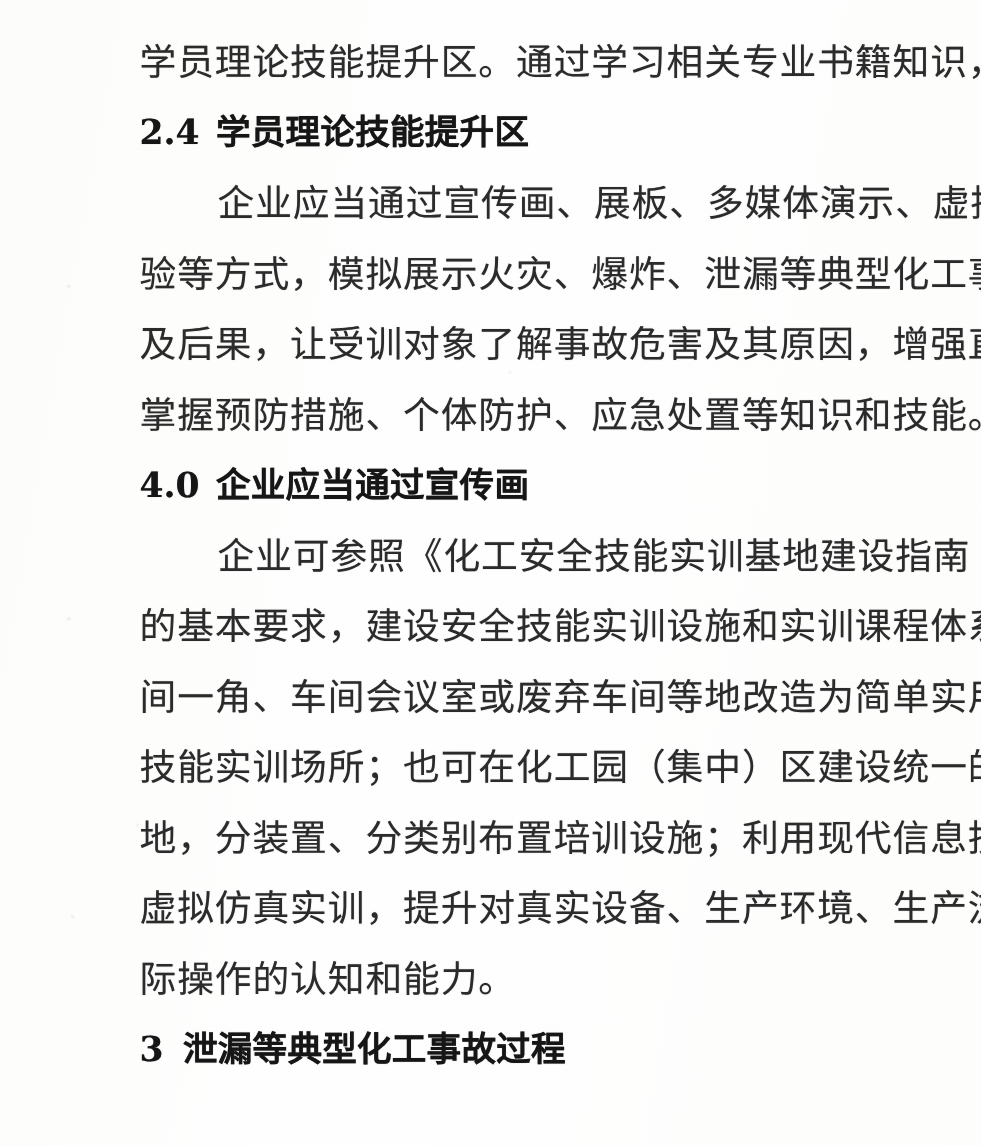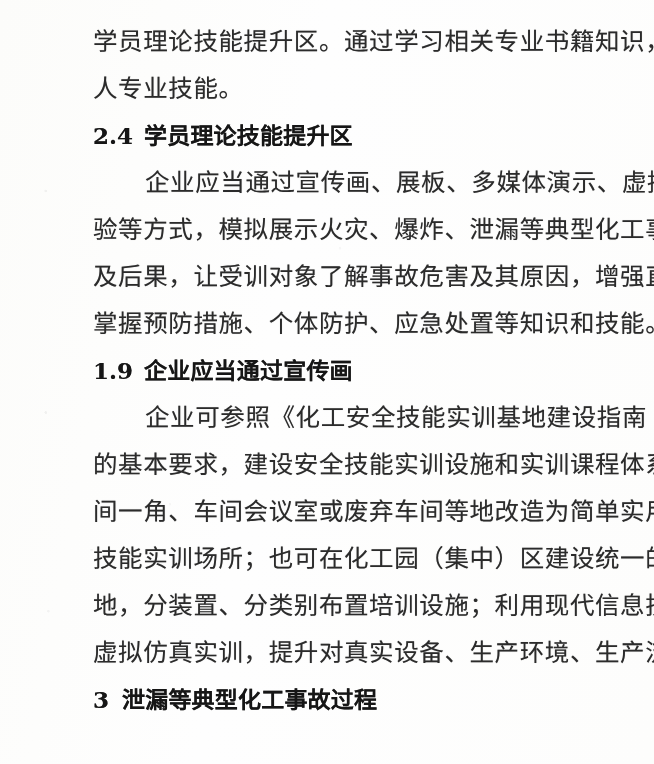--- a/index.html
+++ b/index.html
@@ -77,28 +77,28 @@
   .heading.level1 .num {
     margin-right: 13px;
   }
 </style>
 </head>
 <body>
 
 <div class="page">
   <div class="textblock" id="textblock">
       <div class="line">学员理论技能提升区。通过学习相关专业书籍知识，提升个</div>
-      <div class="line">人专业技能。</div>
       <div class="heading level2"><span class="num">2.4</span><span>学员理论技能提升区</span></div>
       <div class="line indent">企业应当通过宣传画、展板、多媒体演示、虚拟现实体</div>
       <div class="line">验等方式，模拟展示火灾、爆炸、泄漏等典型化工事故过程</div>
       <div class="line">及后果，让受训对象了解事故危害及其原因，增强直观感受，</div>
       <div class="line">掌握预防措施、个体防护、应急处置等知识和技能。</div>
-      <div class="heading level2"><span class="num">1.9</span><span>企业应当通过宣传画</span></div>
+      <div class="heading level2"><span class="num">4.0</span><span>企业应当通过宣传画</span></div>
       <div class="line indent">企业可参照《化工安全技能实训基地建设指南（试行）》</div>
       <div class="line">的基本要求，建设安全技能实训设施和实训课程体系；将车</div>
       <div class="line">间一角、车间会议室或废弃车间等地改造为简单实用的安全</div>
       <div class="line">技能实训场所；也可在化工园（集中）区建设统一的实训基</div>
       <div class="line">地，分装置、分类别布置培训设施；利用现代信息技术开展</div>
       <div class="line">虚拟仿真实训，提升对真实设备、生产环境、生产流程、实</div>
+      <div class="line">际操作的认知和能力。</div>
       <div class="heading level1"><span class="num">3</span><span>泄漏等典型化工事故过程</span></div>
     </div>
 </div>
 
 </body></html>

